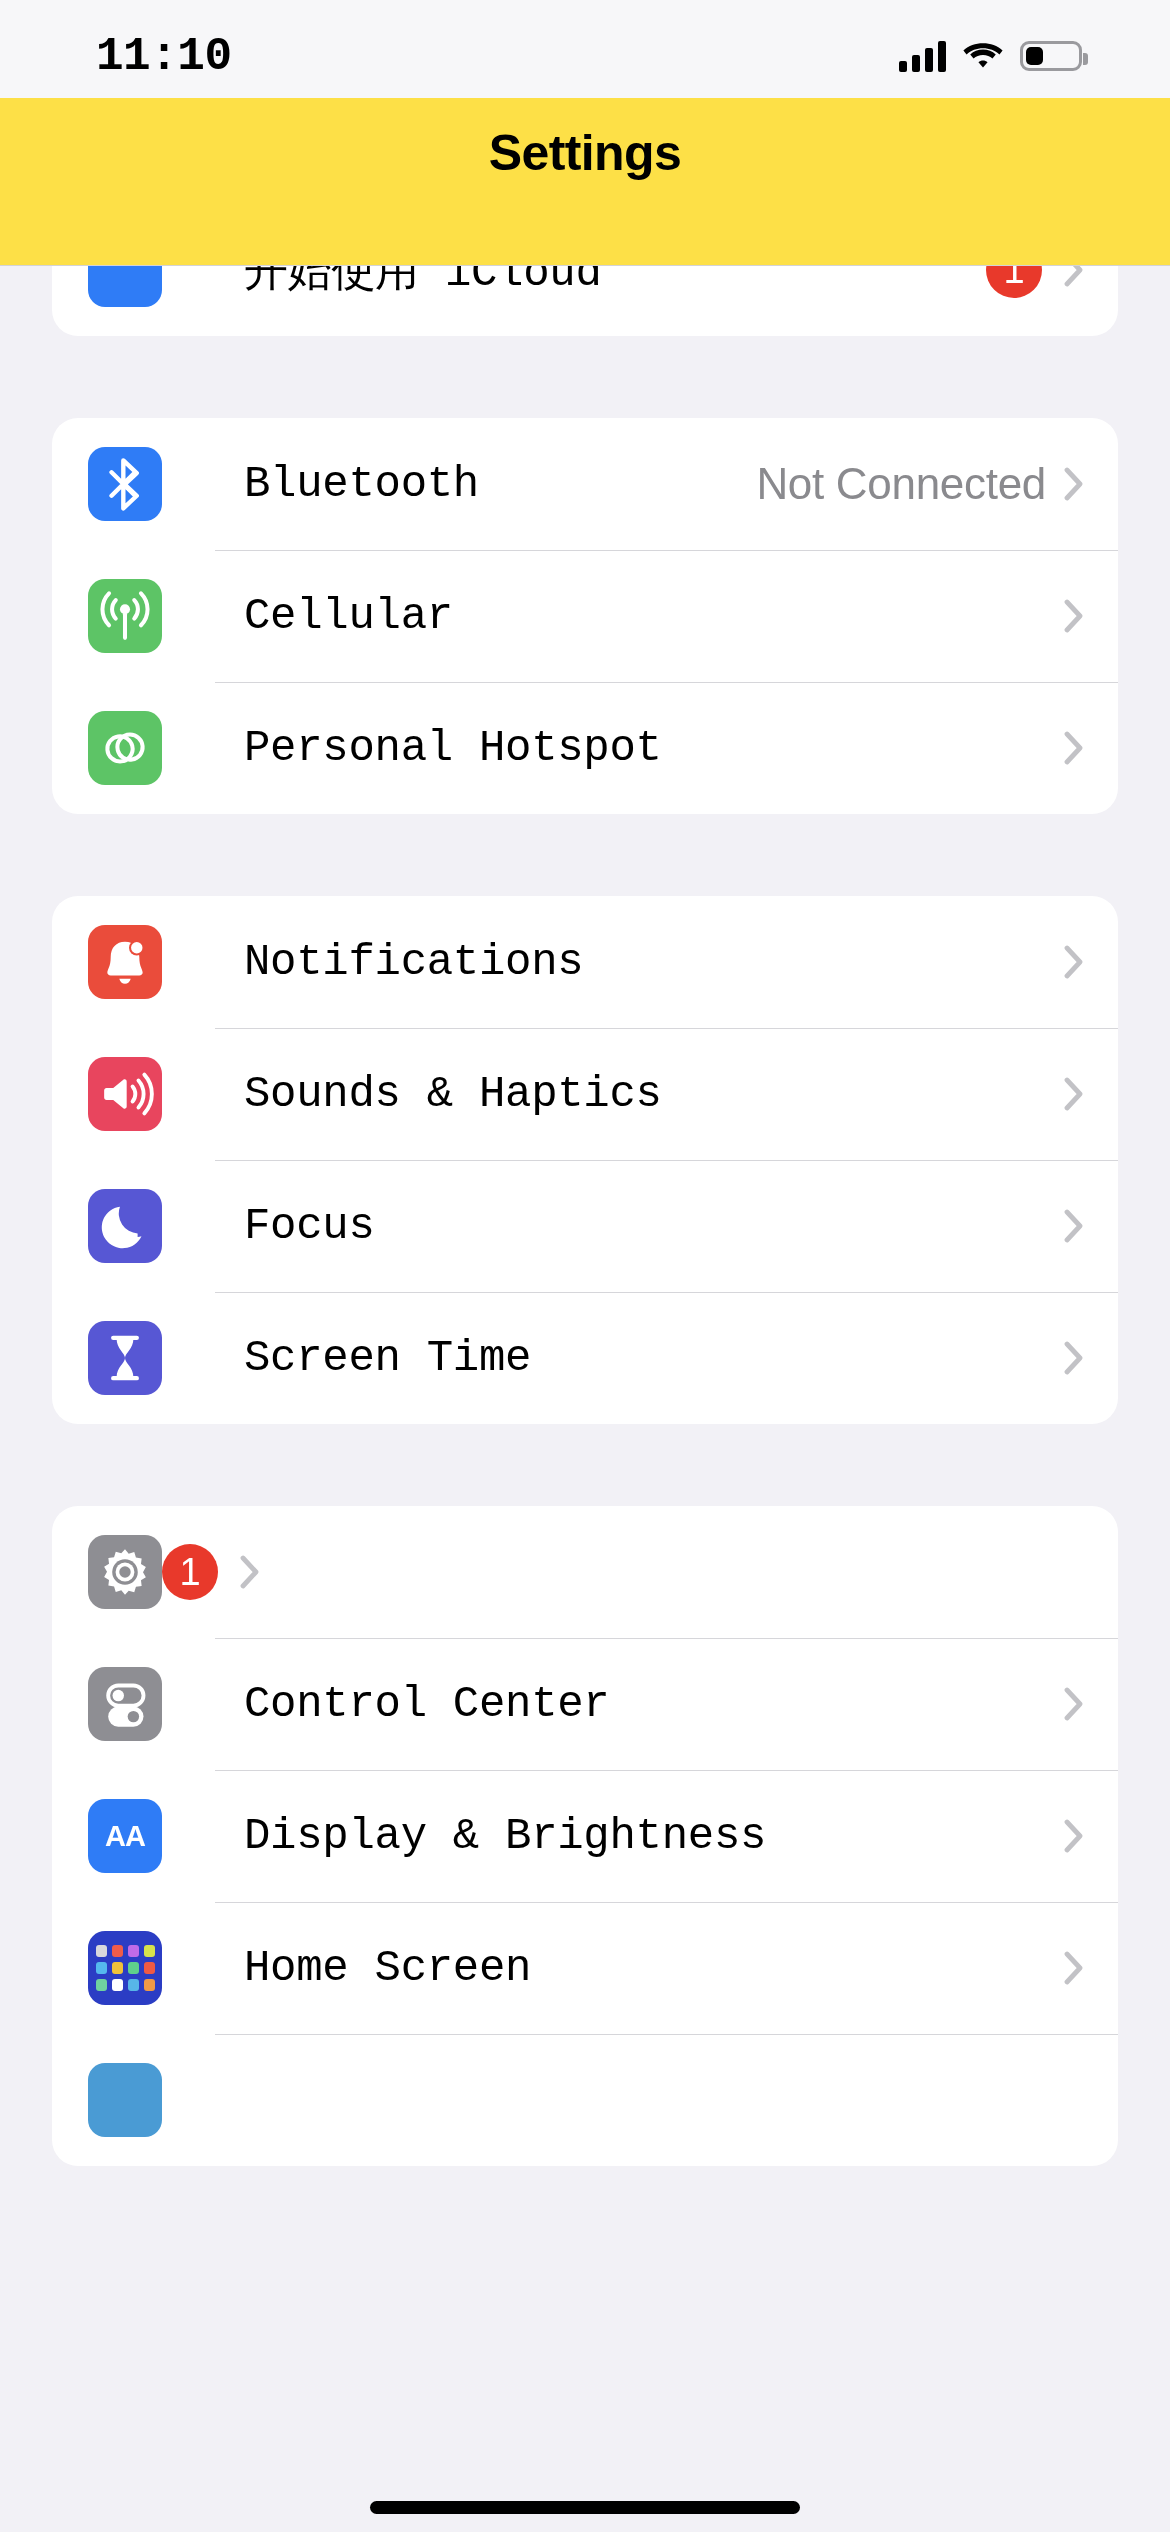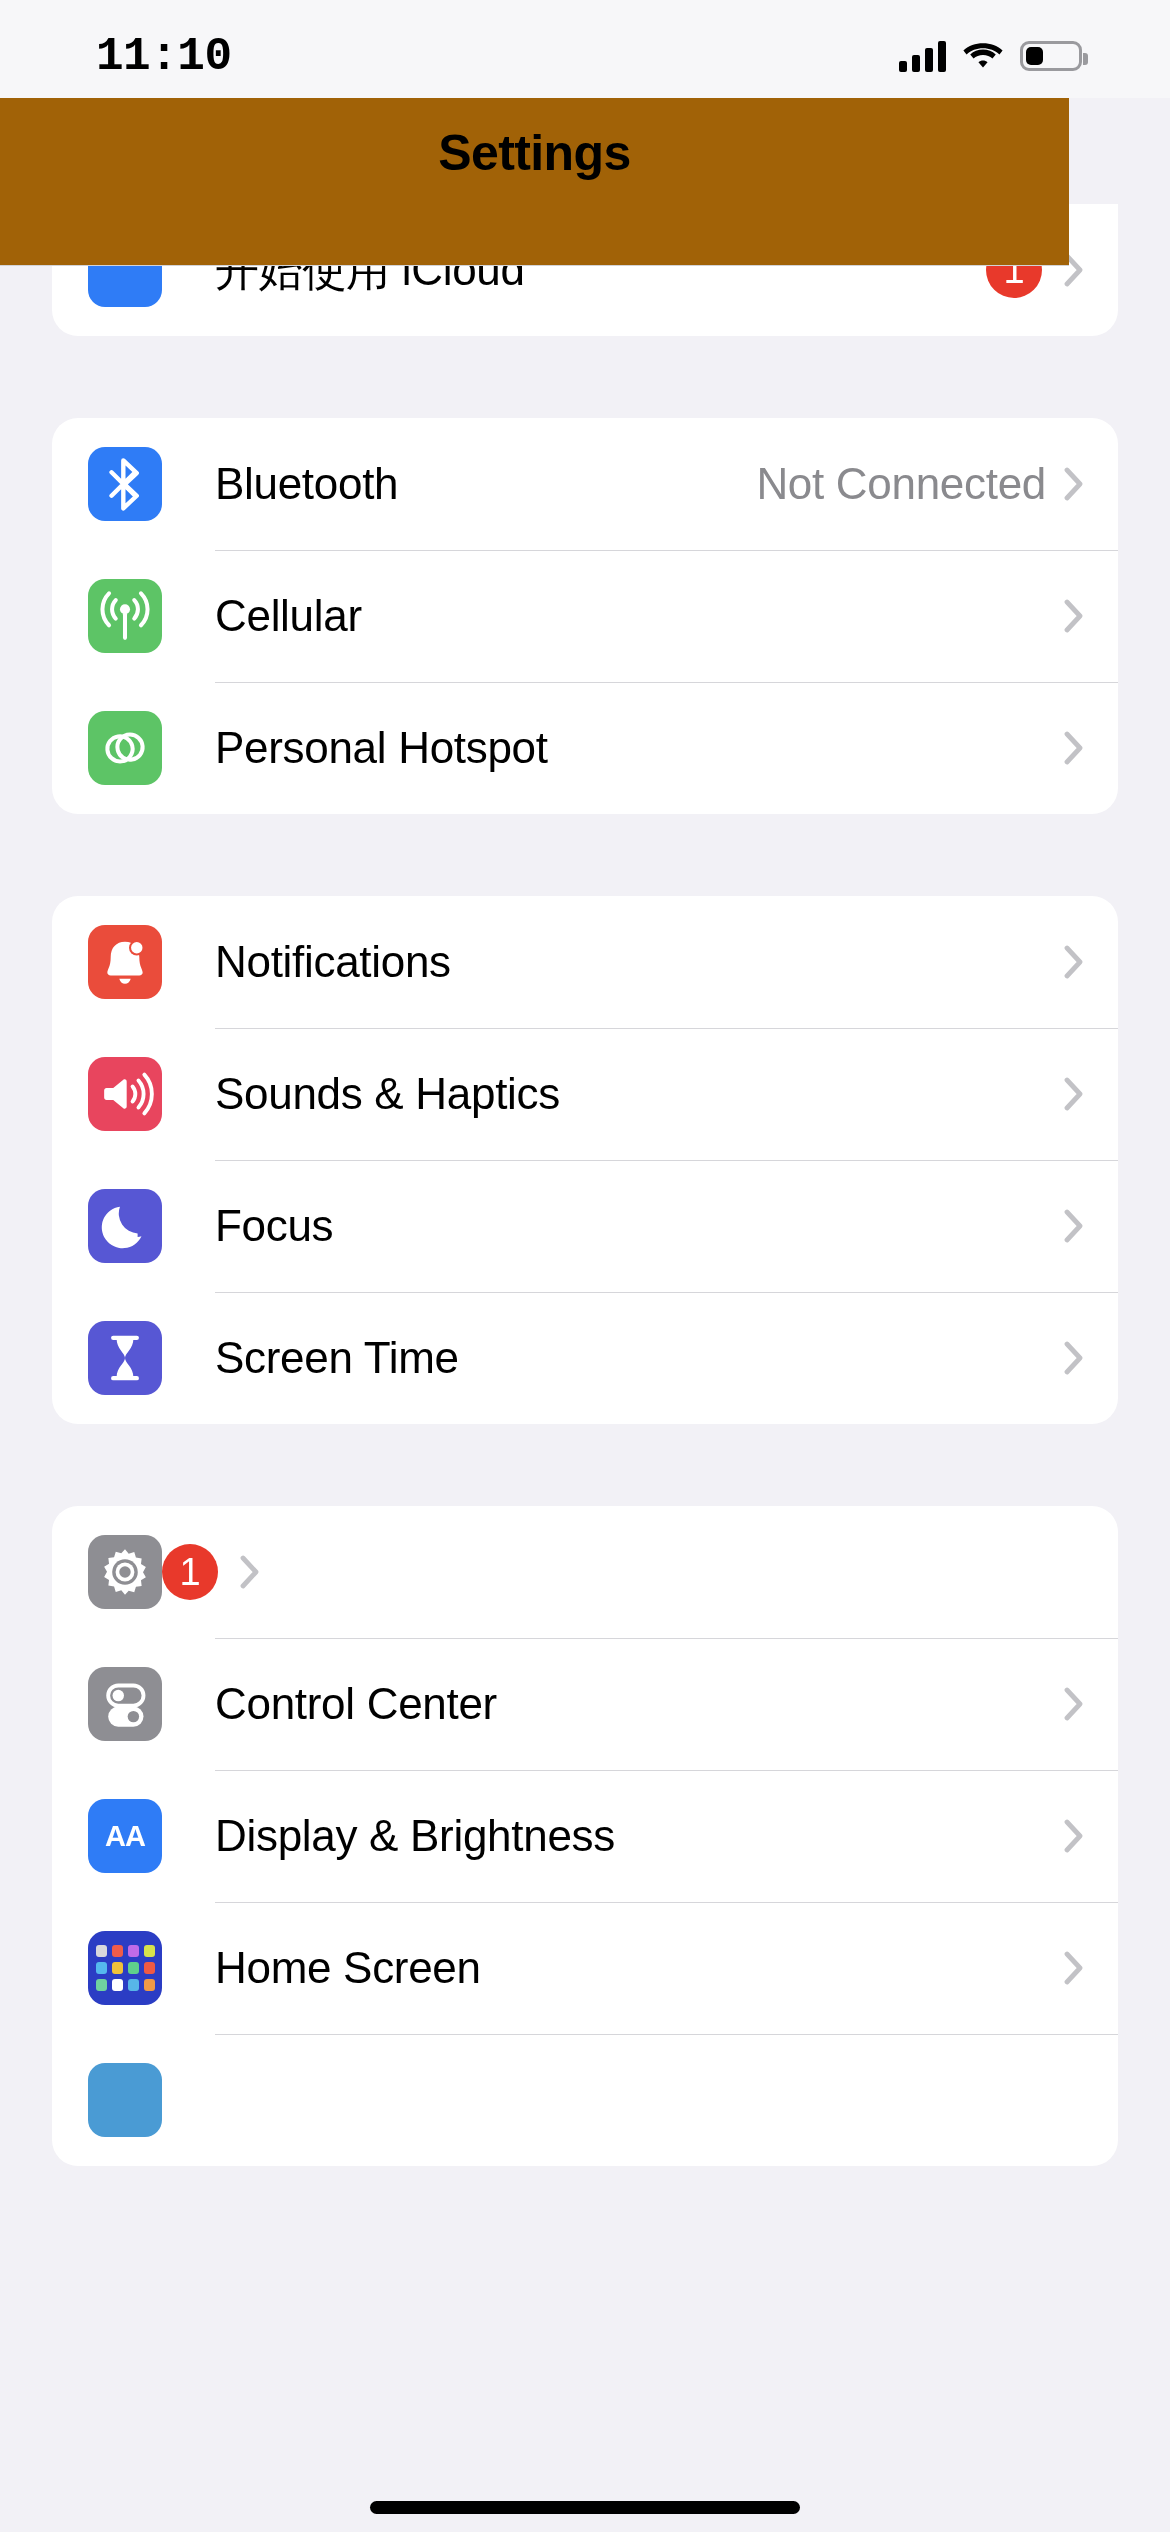--- a/index.html
+++ b/index.html
@@ -25,22 +25,22 @@
   .bars i:nth-child(1){height:11px;} .bars i:nth-child(2){height:17px;}
   .bars i:nth-child(3){height:24px;} .bars i:nth-child(4){height:31px;}
   .wifi { width:42px; height:32px; }
   .batt { position:relative; width:62px; height:30px; border:3px solid #9a9a9e; border-radius:9px; }
   .batt::after { content:""; position:absolute; right:-9px; top:9px; width:5px; height:12px;
                  background:#9a9a9e; border-radius:0 3px 3px 0; }
   .batt-fill { position:absolute; left:3px; top:3px; bottom:3px; background:#000; border-radius:5px; }
 
   
   .navbar {
-    position:absolute; top:98px; left:0; width:1069px; height:168px;
-    background:#a16207;
+    position:absolute; top:98px; left:0; width:1170px; height:168px;
+    background:#fde047;
     display:flex; align-items:flex-start; justify-content:center;
     padding-top:26px;
     border-bottom:1px solid #D3D3D6;
     z-index:5;
   }
   .nav-title { font-size:50px; font-weight:bold; color:#000; letter-spacing:-0.6px; }
 
   
   .content { position:absolute; top:266px; left:0; width:1170px; height:2266px; }
 
@@ -54,21 +54,21 @@
     height:132px; padding-left:36px; padding-right:34px;
   }
   .row + .row::before {
     content:""; position:absolute; left:163px; right:0; top:0; height:1px; background:#D6D6DA;
   }
   .row-icon {
     width:74px; height:74px; border-radius:17px; flex:none;
     display:flex; align-items:center; justify-content:center;
   }
   .row-label {
-    flex:1; margin-left:53px; font-size:44px; color:#000; letter-spacing:-0.3px;
+    flex:1; margin-left:82px; font-size:44px; color:#000; letter-spacing:-0.3px;font-family:Liberation Mono, monospace;
   }
   .row-value { font-size:44px; color:#8A8A8E; letter-spacing:-0.3px; margin-right:18px; }
   .chev { width:20px; height:34px; flex:none; }
   .badge {
     min-width:56px; height:56px; border-radius:28px; background:#E8392B;
     color:#fff; font-size:38px; font-weight:500;
     display:flex; align-items:center; justify-content:center;
     padding:0 14px; margin-right:22px;
   }
   .toggle {

